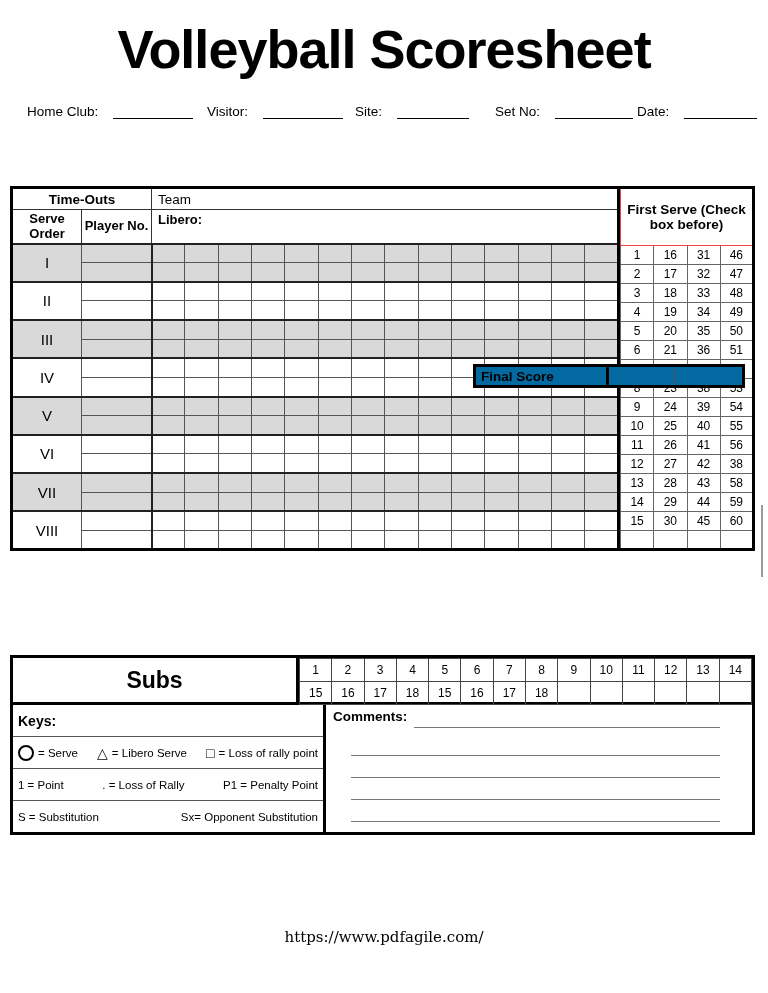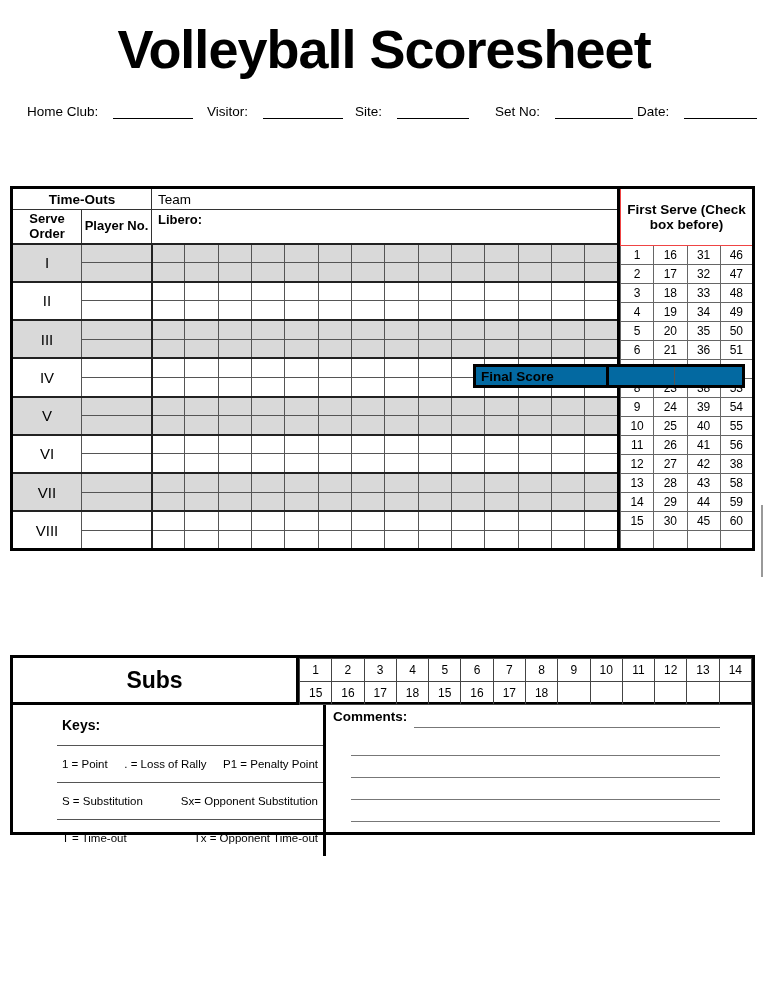--- a/index.html
+++ b/index.html
@@ -52,21 +52,21 @@
   .subs-top{height:47px;display:flex;border-bottom:3px solid #000;box-sizing:border-box;}
   .subs-label{width:286px;border-right:3px solid #000;box-sizing:border-box;display:flex;
               align-items:center;justify-content:center;font-size:23px;font-weight:700;}
   .subs-grid{flex:1;}
   .stab{width:100%;height:44px;}
   .stab td{border:1px solid #444;font-size:12px;text-align:center;padding:0;height:22px;}
   .lower-bottom{flex:1;display:flex;}
   .keys-box{width:313px;border-right:3px solid #000;box-sizing:border-box;display:flex;
             flex-direction:column;}
   .keys-row{border-bottom:1px solid #555;display:flex;align-items:center;font-size:11.5px;
-            padding:12px 5px;flex:1;justify-content:space-between;margin-left:44px;}
+            padding:1px 5px;flex:1;justify-content:space-between;}
   .keys-row:last-child{border-bottom:none;}
   .keys-head{font-weight:700;font-size:14px;justify-content:flex-start;}
   .key-item{display:flex;align-items:center;gap:4px;}
   .icon-circle{display:inline-block;width:12px;height:12px;border:2px solid #000;
                border-radius:50%;}
   .sym{font-size:14px;line-height:1;}
   .comments-box{flex:1;position:relative;}
   .comments-label{position:absolute;left:7px;top:4px;font-weight:700;font-size:13.5px;}
   .cline{position:absolute;border-bottom:1.5px solid #777;height:0;}
   .cline.l0{left:88px;right:32px;top:22px;}
@@ -563,38 +563,49 @@
                 <td></td>
                 <td></td>
               </tr>
             </tbody>
           </table>
       </div>
     </div>
     <div class="lower-bottom">
       <div class="keys-box" id="keysbox">
         <div class="keys-row keys-head">Keys:</div>
+        <div class="keys-row">
+          <span class="key-item">
+            <span class="icon-circle"></span>
+            <span>= Serve</span>
+          </span>
+          <span class="key-item">
+            <span class="sym">△</span>
+            <span>= Libero Serve</span>
+          </span>
+          <span class="key-item">
+            <span class="sym">□</span>
+            <span>=  Loss of rally point</span>
+          </span>
+        </div>
       <div class="keys-row">
             <span>1 = Point</span>
             <span>. = Loss of Rally</span>
             <span>P1 = Penalty Point</span>
           </div>
           <div class="keys-row">
             <span>S = Substitution</span>
             <span>Sx= Opponent Substitution</span>
-          </div>
-          <div class="keys-row">
-            <span>T = Time-out</span>
-            <span>Tx = Opponent Time-out</span>
           </div>
         </div>
       <div class="comments-box">
         <div class="comments-label">Comments:</div>
         <div class="cline l0"></div>
         <div class="cline l1"></div>
         <div class="cline l2"></div>
         <div class="cline l3"></div>
         <div class="cline l4"></div>
       </div>
     </div>
   </div>
 
+  <div class="footer">https://www.pdfagile.com/</div>
 </div>
 
 </body></html>

